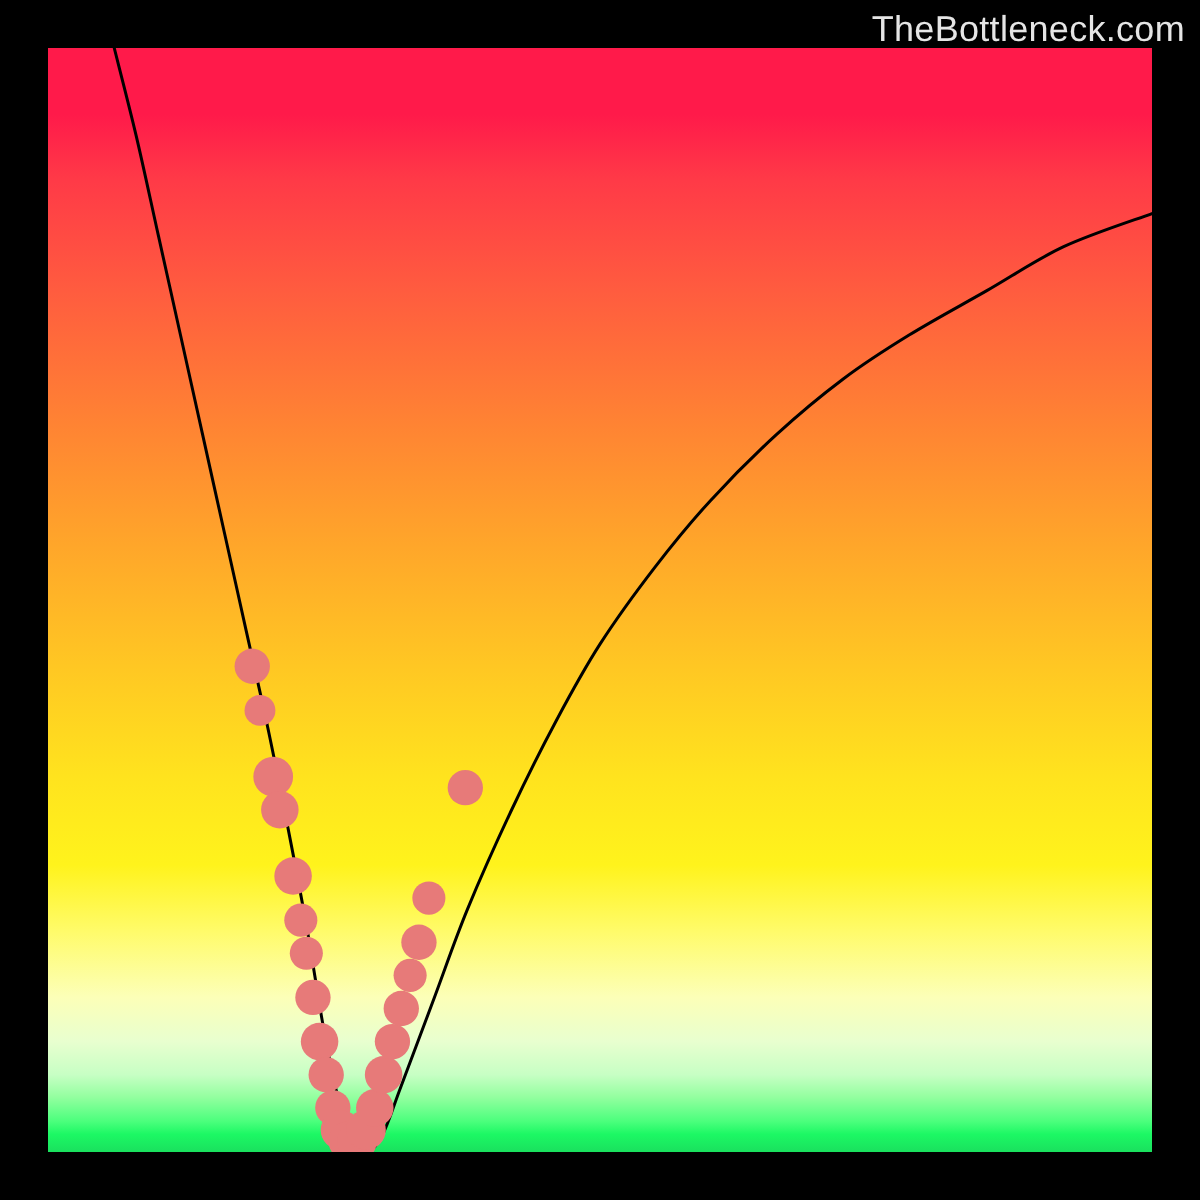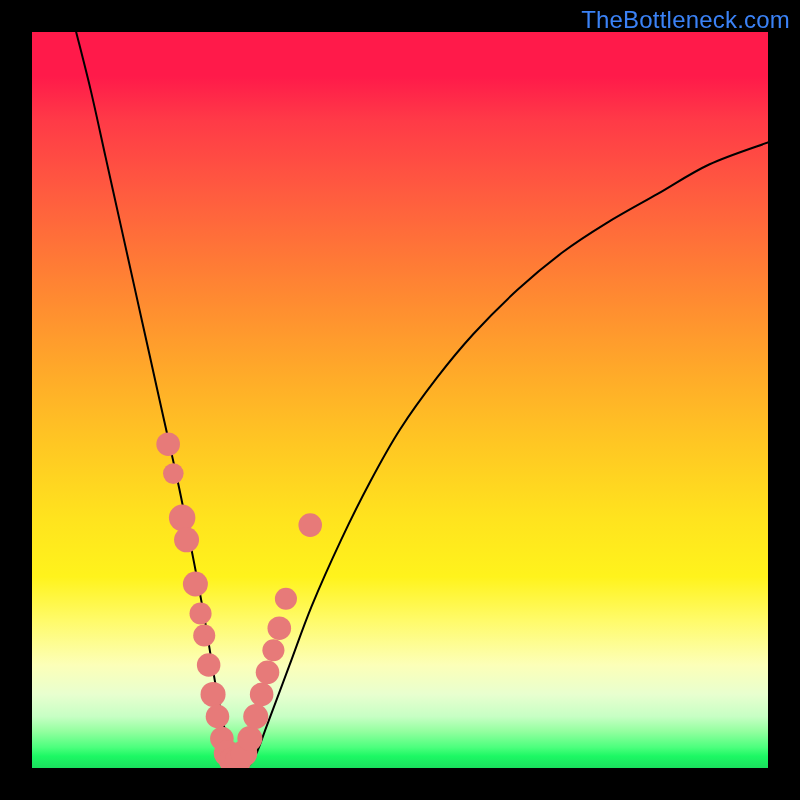--- a/index.html
+++ b/index.html
@@ -56,21 +56,21 @@
     position: absolute;
     left: 0;
     top: 0;
     width: 100%;
     height: 100%;
   }
   .watermark {
     position: absolute;
     top: 6px;
     right: 10px;
-    color: #3b82f6;
+    color: #e5e5e5;
     font-size: 24px;
     font-weight: 500;
     letter-spacing: 0.2px;
     user-select: none;
   }
 </style>
 </head>
 <body>
 
 <div class="frame">

